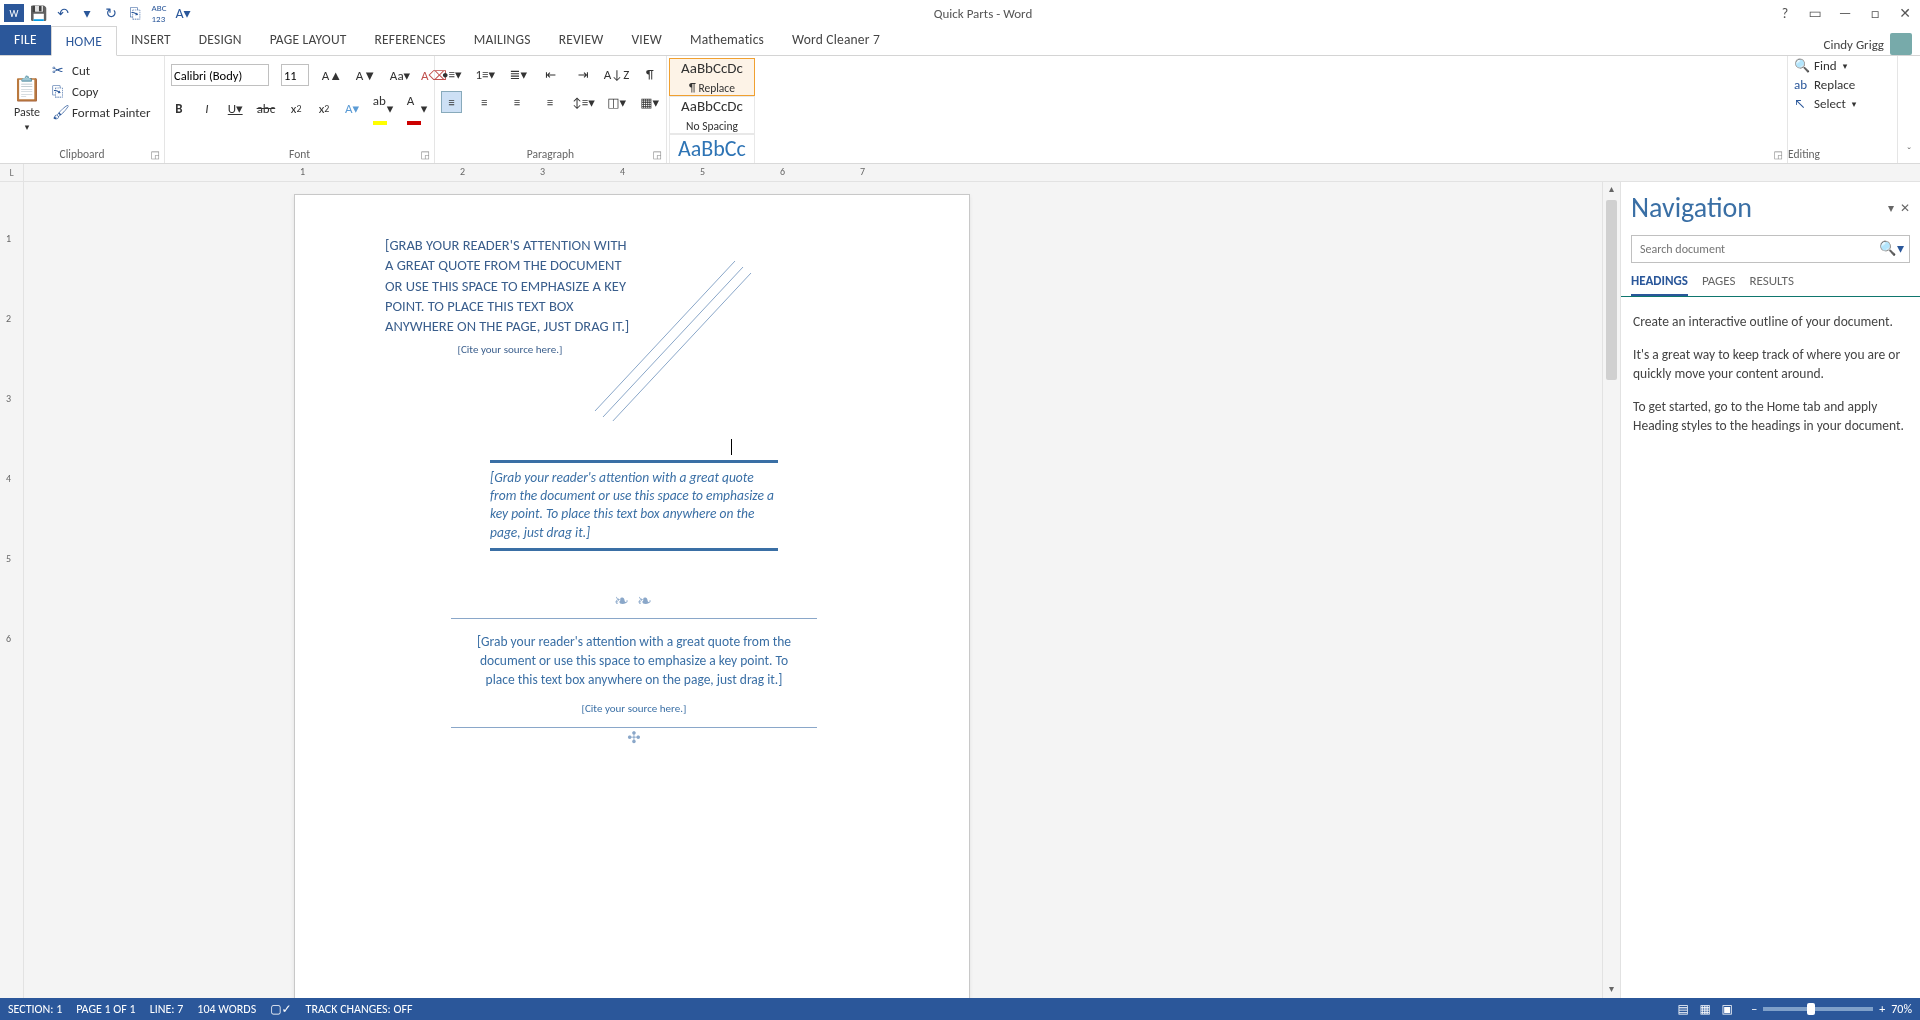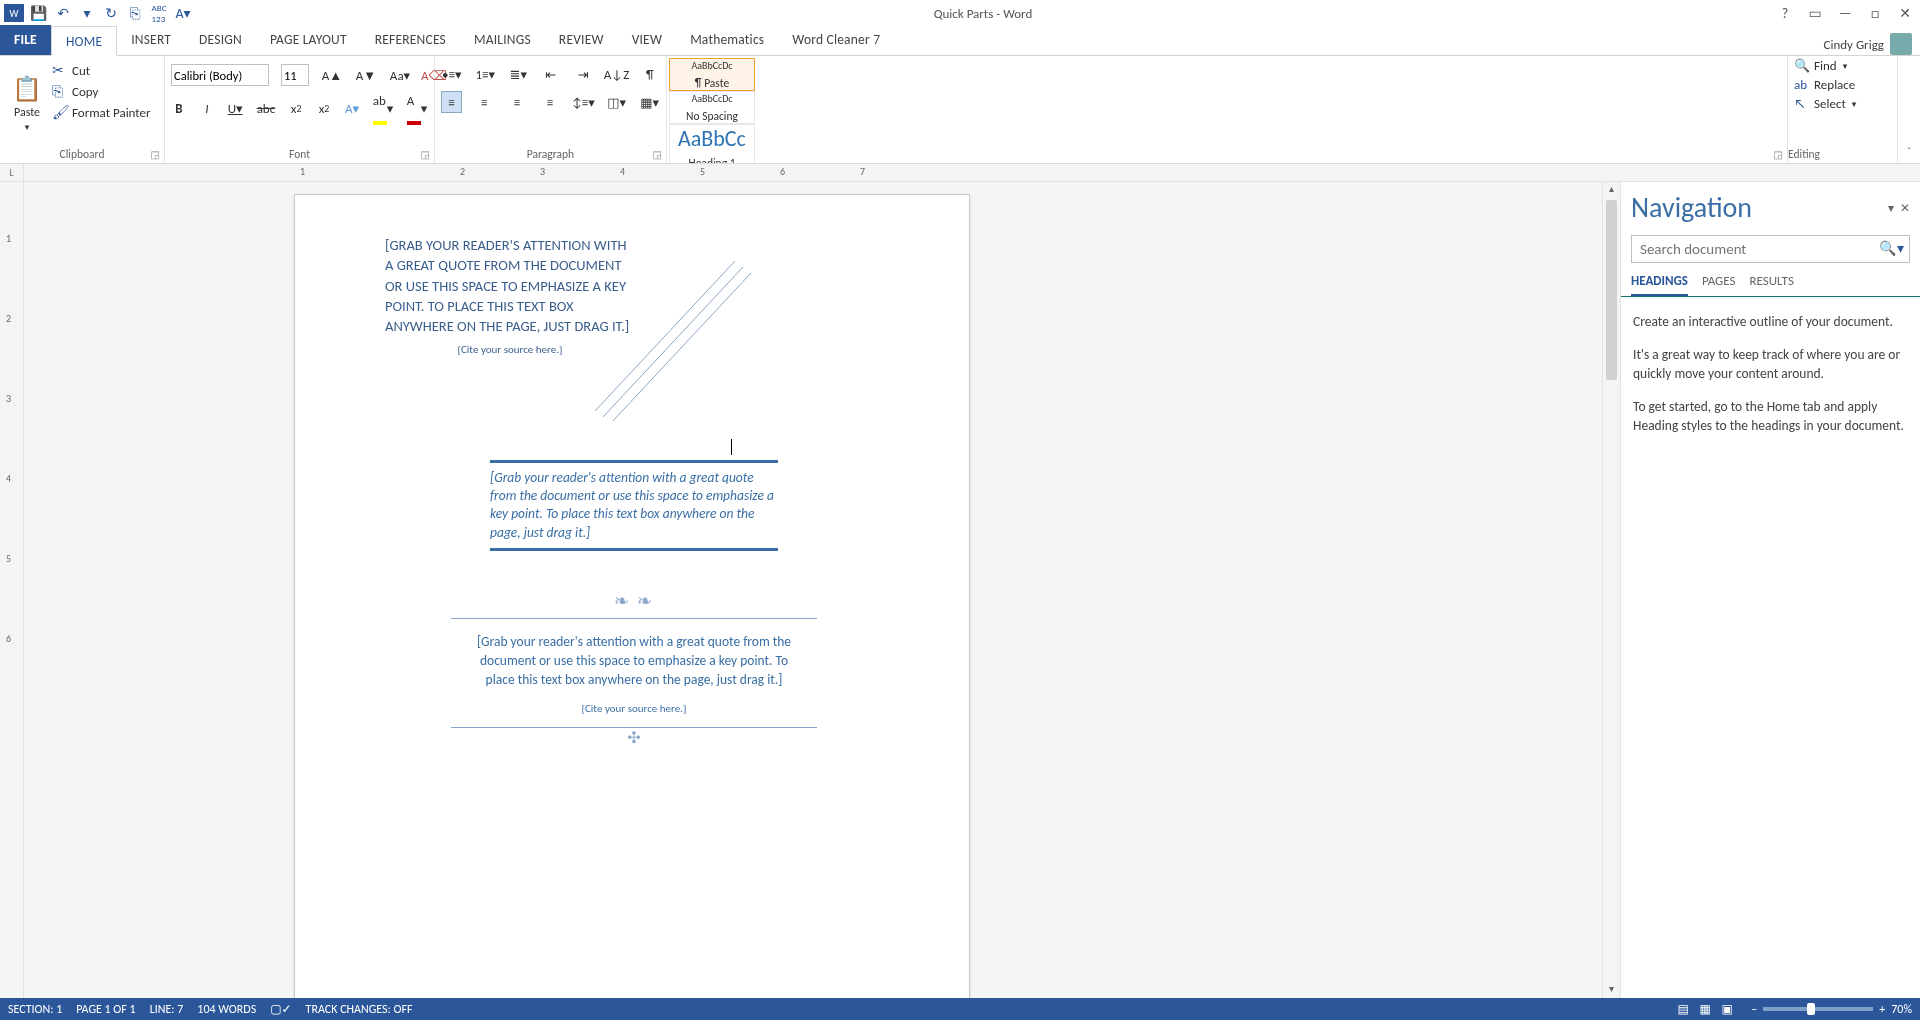--- a/index.html
+++ b/index.html
@@ -9,21 +9,21 @@
 .titlebar { height: 26px; background: #fff; display: flex; align-items: center; padding: 0 4px; font-size: 12px; color: #444; }
 .titlebar .qat { display: flex; gap: 6px; align-items: center; }
 .titlebar .qat span { width: 18px; height: 18px; display: inline-flex; align-items: center; justify-content: center; font-size: 14px; color: #2a579a; }
 .titlebar .title { flex: 1; text-align: center; color: #555; font-size: 13px; }
 .titlebar .winctl { display: flex; gap: 8px; align-items: center; }
 .titlebar .winctl span { width: 22px; text-align: center; color: #555; font-size: 14px; }
 
 
 .tabsbar { height: 30px; background: #fff; display: flex; align-items: flex-end; border-bottom: 1px solid #d4d4d4; }
 .tab { padding: 0 14px; height: 30px; line-height: 30px; font-size: 13.5px; color: #444; text-transform: uppercase; letter-spacing: .2px; }
-.tab.file { background: #2b579a; color: #fff; font-weight: 700; }
+.tab.file { background: #2b579a; color: #fff; font-weight: 400; }
 .tab.active { color: #2b579a; border: 1px solid #d4d4d4; border-bottom: 1px solid #fff; margin-bottom: -1px; background: #fff; }
 .tabsbar .user { margin-left: auto; padding-right: 8px; font-size: 13px; color: #444; display: flex; align-items: center; gap: 6px; }
 .tabsbar .user .av { width: 22px; height: 22px; background: #7aa; border-radius: 2px; }
 
 
 .ribbon { height: 108px; background: #fff; border-bottom: 1px solid #d9d9d9; display: flex; }
 .group { border-right: 1px solid #e5e5e5; position: relative; padding: 4px 6px 18px; display: flex; flex-direction: column; }
 .group .label { position: absolute; bottom: 2px; left: 0; right: 0; text-align: center; font-size: 11.5px; color: #666; }
 .group .dlg { position: absolute; bottom: 2px; right: 4px; font-size: 10px; color: #888; }
 
@@ -50,21 +50,21 @@
 .sub { font-size: 10px; vertical-align: sub; }
 .colorchip { display: inline-block; width: 14px; height: 4px; position: relative; top: 5px; }
 
 .para { width: 232px; }
 .para .r1, .para .r2 { height: 28px; }
 .para .r2 .smbtn.active { background: #cde0f5; border: 1px solid #8ab; }
 
 .styles { flex: 1; display: flex; gap: 0; padding: 2px 2px 18px; overflow: hidden; }
 .style-item { width: 86px; height: 68px; border: 1px solid #e8e8e8; margin-right: -1px; display: flex; flex-direction: column; align-items: center; justify-content: center; font-size: 11.5px; color: #333; }
 .style-item.sel { border: 1px solid #f0a030; background: #fdf3e7; }
-.style-item .prev { font-family: Calibri, sans-serif; font-size: 10px; margin-bottom: 4px; }
+.style-item .prev { font-family: Calibri, sans-serif; font-size: 15px; margin-bottom: 4px; }
 
 .editing { width: 110px; display: flex; flex-direction: column; gap: 4px; padding-top: 2px; }
 .editing div { display: flex; align-items: center; gap: 4px; font-size: 13px; color: #333; }
 .editing .ic { width: 16px; color: #2a579a; font-size: 13px; }
 
 .collapse { width: 22px; display: flex; align-items: flex-end; justify-content: center; font-size: 12px; color: #777; padding-bottom: 4px; }
 
 
 .ruler-row { height: 18px; background: #f4f4f4; border-bottom: 1px solid #e2e2e2; display: flex; }
 .ruler-corner { width: 24px; border-right: 1px solid #e2e2e2; font-size: 10px; color: #777; display: flex; align-items: center; justify-content: center; }
@@ -96,21 +96,21 @@
 .tb3 .txt { color: #3a6fa5; font-size: 13.5px; text-align: center; line-height: 1.4; padding: 14px 18px 6px; }
 .tb3 .cite { text-align: center; color: #3a6fa5; font-size: 11px; margin: 6px 0 12px; }
 .tb3 .orn2 { text-align: center; color: #8aa7c9; font-size: 16px; }
 
 
 .navpane { width: 300px; background: #fff; border-left: 1px solid #e2e2e2; display: flex; flex-direction: column; }
 .navpane .hdr { display: flex; align-items: center; padding: 8px 10px 4px; }
 .navpane .hdr h2 { font-size: 28px; font-weight: 400; color: #3a6fa5; flex: 1; }
 .navpane .hdr .ctl { color: #666; font-size: 12px; margin-left: 6px; }
 .navpane .search { margin: 6px 10px; position: relative; }
-.navpane .search input { width: 100%; height: 28px; border: 1px solid #c0c0c0; padding: 0 26px 0 8px; font-size: 15px; color: #777; }
+.navpane .search input { width: 100%; height: 28px; border: 1px solid #c0c0c0; padding: 0 26px 0 8px; font-size: 12px; color: #777; }
 .navpane .search .mag { position: absolute; right: 6px; top: 5px; color: #2a579a; font-size: 14px; }
 .navpane .tabs { display: flex; padding: 4px 10px 0; gap: 14px; border-bottom: 1px solid #0f766e; }
 .navpane .tabs span { font-size: 13px; color: #666; padding-bottom: 6px; }
 .navpane .tabs span.on { color: #2a579a; font-weight: 600; border-bottom: 2px solid #2a579a; }
 .navpane .body { padding: 16px 12px; font-size: 13.5px; color: #444; line-height: 1.4; }
 .navpane .body p { margin-bottom: 14px; }
 
 
 .status { position: absolute; bottom: 0; left: 0; right: 0; height: 22px; background: #2b579a; color: #fff; display: flex; align-items: center; font-size: 12px; padding: 0 8px; gap: 14px; }
 .status .spacer { flex: 1; }
@@ -231,21 +231,21 @@
       <span class="smbtn">◫▾</span>
       <span class="smbtn">▦▾</span>
     </div>
     <div class="label">Paragraph</div>
     <div class="dlg">◲</div>
   </div>
 
   <div class="group styles">
     <div class="style-item sel">
         <div class="prev">AaBbCcDc</div>
-        <div>¶ Paste</div>
+        <div>¶ Replace</div>
       </div>
     <div class="style-item">
         <div class="prev">AaBbCcDc</div>
         <div>No Spacing</div>
       </div>
     <div class="style-item">
         <div class="prev" style="color:#2e74b5;font-size:22px">AaBbCc</div>
         <div>Heading 1</div>
       </div>
 

